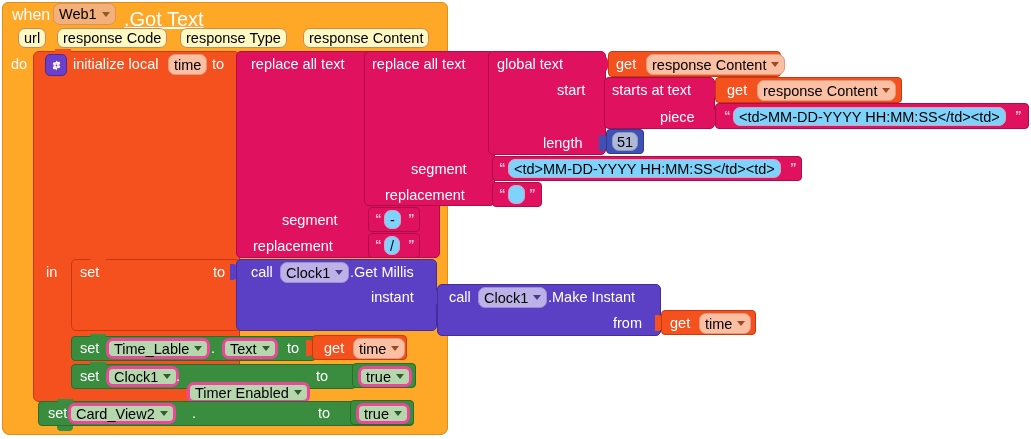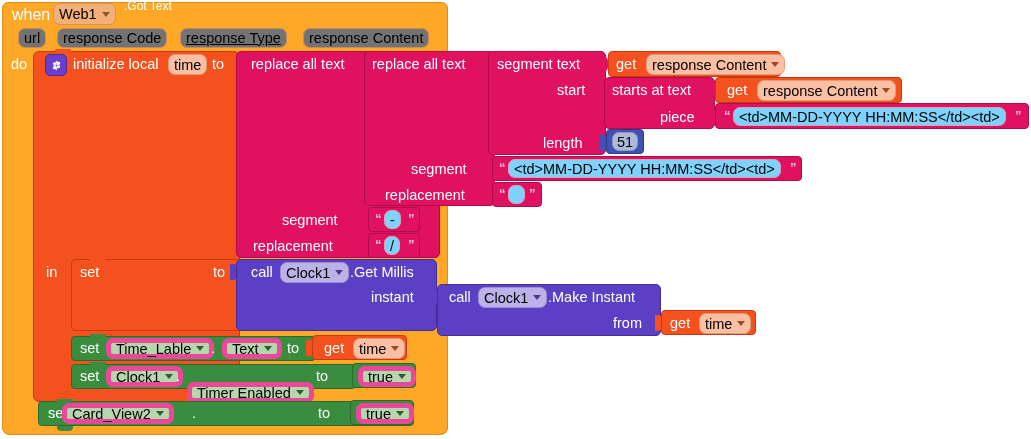--- a/index.html
+++ b/index.html
@@ -30,27 +30,27 @@
   
   .chip{position:absolute;box-sizing:border-box;border-radius:7px;
         display:flex;align-items:center;white-space:nowrap;
         font-size:14.5px;color:#000;padding:0 5px;height:21px;}
   .chip .tx{display:inline-block;}
   .chip .arw{display:inline-block;width:0;height:0;margin-left:5px;
         border-left:4px solid transparent;border-right:4px solid transparent;}
 
   .chip-event{background:#F3B07A;border:1px solid #D9935A;}
   .chip-event .arw{border-top:5px solid #8a5a2b;}
-  .chip-param{background:#737373;border:1px solid #C98A5E;}
+  .chip-param{background:#fef9c3;border:1px solid #C98A5E;}
   .chip-orange{background:#FBBFA4;border:1px solid #E09B7A;}
   .chip-orange .arw{border-top:5px solid #9c4a22;}
   .chip-pink{background:#7dd3fc;border:1px solid #DE9EBB;}
   .chip-purple{background:#BDB2E8;border:1px solid #9B8DD6;}
   .chip-purple .arw{border-top:5px solid #4a3a8c;}
-  .chip-green{background:#B6D7AE;border:5px solid #ec4899;}
+  .chip-green{background:#B6D7AE;border:3px solid #ec4899;}
   .chip-green .arw{border-top:5px solid #2f5c2c;}
   .chip-blue{background:#AEB9D8;border:1px solid #8D9ABF;}
 
   
   .q{position:absolute;color:#F6C2D6;font-size:13px;line-height:1;font-weight:700;}
 
   
   .notch{position:absolute;width:8px;height:16px;border-radius:0 5px 5px 0;}
 
   
@@ -69,29 +69,29 @@
 
   <div class="blk c-event c-event-b" style="left:2px;top:2px;width:446px;height:433px;border-radius:6px 6px 8px 8px;"></div>
 
   <div class="blk c-event c-event-b" style="left:2px;top:414px;width:446px;height:21px;border-radius:0 0 8px 8px;border-top:none;"></div>
 
   <div class="lbl" style="left:12px;top:7px;font-size:16px;">when</div>
   <div class="chip chip-event" style="left:53px;top:3px;height:22px;">
     <span class="tx">Web1</span>
     <span class="arw"></span>
   </div>
-  <div class="lbl" style="left:124px;top:0;font-size:12px;">.Got Text</div>
+  <div class="lbl" style="left:124px;top:9px;font-size:20px;text-decoration:underline;">.Got Text</div>
 
   <div class="chip chip-param" style="left:18px;top:28px;height:20px;">
       <span class="tx">url</span>
     </div>
   <div class="chip chip-param" style="left:57px;top:28px;height:20px;">
       <span class="tx">response Code</span>
     </div>
-  <div class="chip chip-param" style="left:180px;top:28px;height:20px;text-decoration:underline;">
+  <div class="chip chip-param" style="left:180px;top:28px;height:20px;">
       <span class="tx">response Type</span>
     </div>
   <div class="chip chip-param" style="left:303px;top:28px;height:20px;">
       <span class="tx">response Content</span>
     </div>
 
   <div class="lbl" style="left:11px;top:57px;">do</div>
 
   <div class="blk c-local c-local-b" style="left:33px;top:51px;width:207px;height:351px;border-radius:6px;"></div>
   <div class="bump c-local" style="left:55px;top:49px;"></div>
@@ -155,21 +155,21 @@
   <div class="q" style="left:790px;top:161px;">”</div>
 
   <div class="blk c-text c-text-b" style="left:492px;top:182px;width:50px;height:25px;border-radius:4px;"></div>
   <div class="q" style="left:499px;top:187px;">“</div>
   <div class="chip chip-pink" style="left:508px;top:185px;width:17px;height:19px;">
     <span class="tx"></span>
     </div>
   <div class="q" style="left:529px;top:187px;">”</div>
 
   <div class="blk c-text c-text-b" style="left:488px;top:51px;width:118px;height:104px;border-radius:5px;"></div>
-  <div class="lbl" style="left:497px;top:57px;">segment  text</div>
+  <div class="lbl" style="left:497px;top:57px;">global  text</div>
   <div class="notch c-text" style="left:600px;top:56px;"></div>
 
   <div class="lbl" style="left:557px;top:83px;">start</div>
   <div class="notch c-text" style="left:600px;top:82px;"></div>
 
   <div class="lbl" style="left:543px;top:136px;">length</div>
   <div class="notch c-math" style="left:599px;top:135px;"></div>
 
   <div class="blk c-math c-math-b" style="left:606px;top:129px;width:38px;height:25px;border-radius:4px;"></div>
   <div class="chip chip-blue" style="left:612px;top:132px;width:26px;height:19px;justify-content:center;">
@@ -277,21 +277,21 @@
   <div class="blk c-logic c-comp-b" style="left:352px;top:363px;width:64px;height:25px;border-radius:4px;"></div>
   <div class="chip chip-green" style="left:358px;top:366px;">
     <span class="tx">true</span>
     <span class="arw"></span>
   </div>
 
   <div class="blk c-comp c-comp-b" style="left:38px;top:401px;width:376px;height:25px;border-radius:4px;"></div>
   <div class="bump c-comp" style="left:57px;top:399px;"></div>
   <div class="bump c-comp" style="left:57px;top:426px;"></div>
   <div class="lbl" style="left:48px;top:406px;">set</div>
-  <div class="chip chip-green" style="left:62px;top:403px;">
+  <div class="chip chip-green" style="left:68px;top:403px;">
     <span class="tx">Card_View2</span>
     <span class="arw"></span>
   </div>
   <div class="lbl" style="left:192px;top:406px;">.</div>
   <div class="lbl" style="left:318px;top:406px;">to</div>
   <div class="notch c-logic" style="left:338px;top:405px;"></div>
 
   <div class="blk c-logic c-comp-b" style="left:350px;top:400px;width:64px;height:25px;border-radius:4px;"></div>
   <div class="chip chip-green" style="left:356px;top:403px;">
     <span class="tx">true</span>

